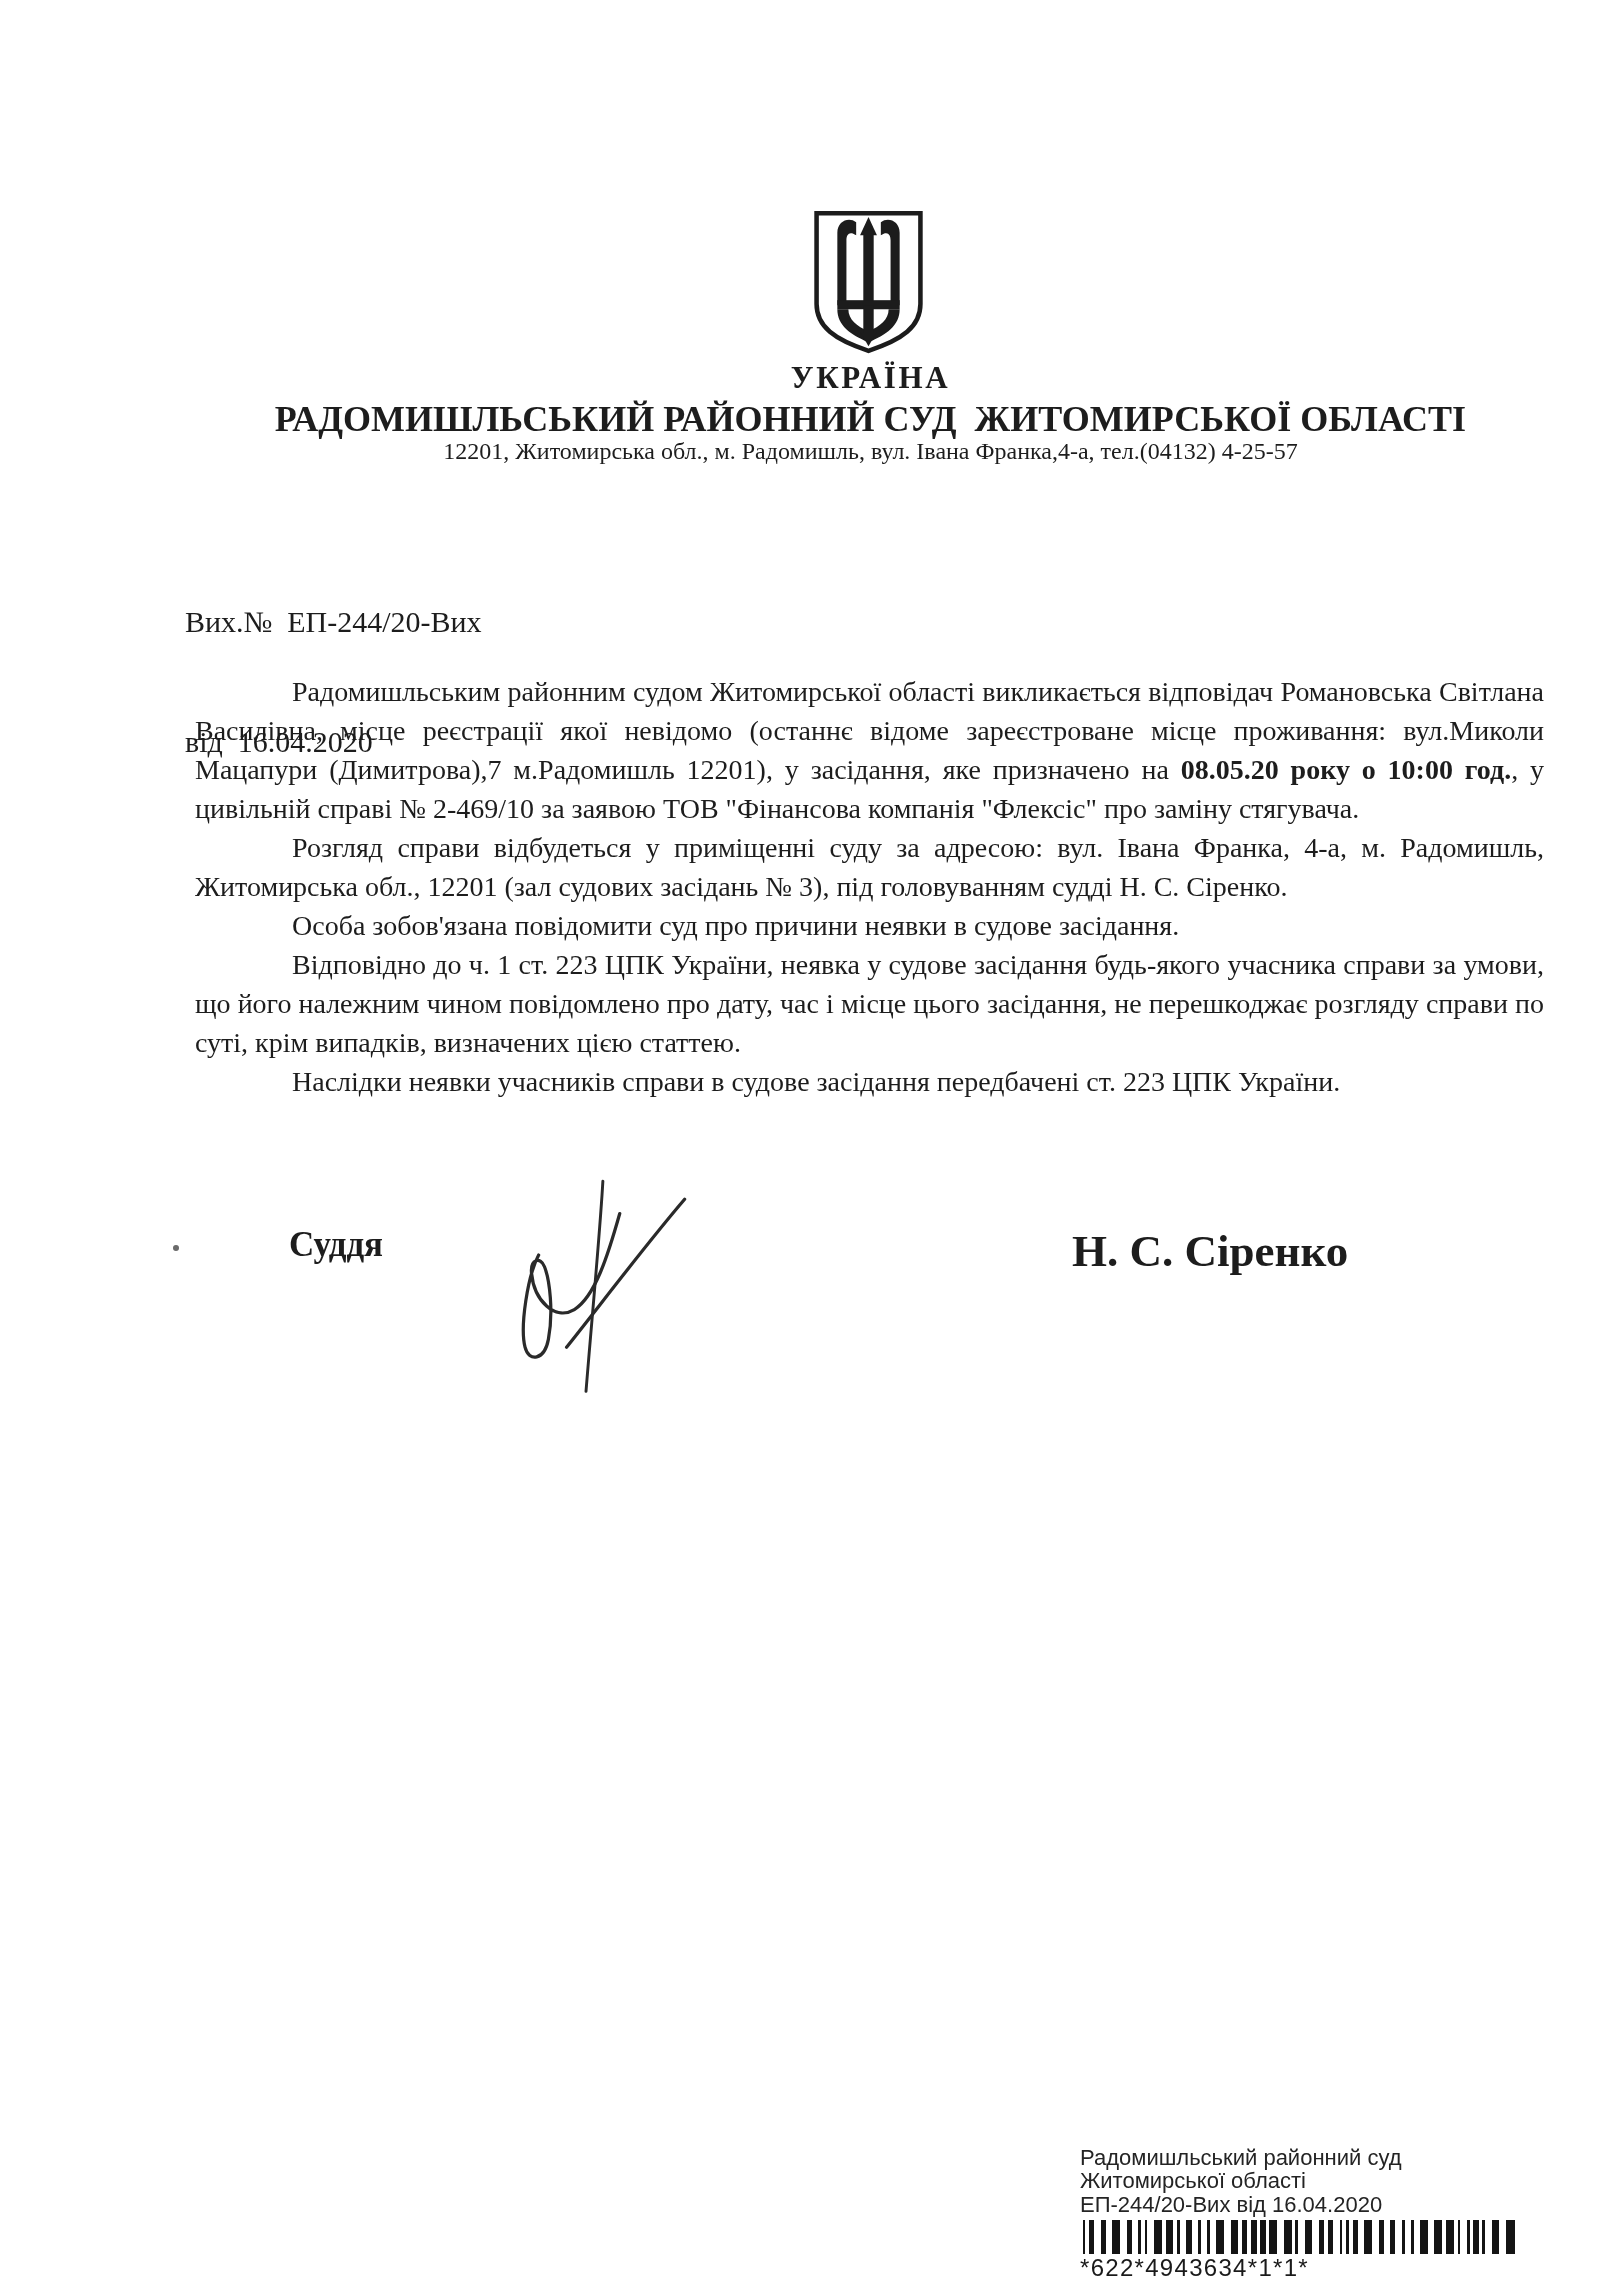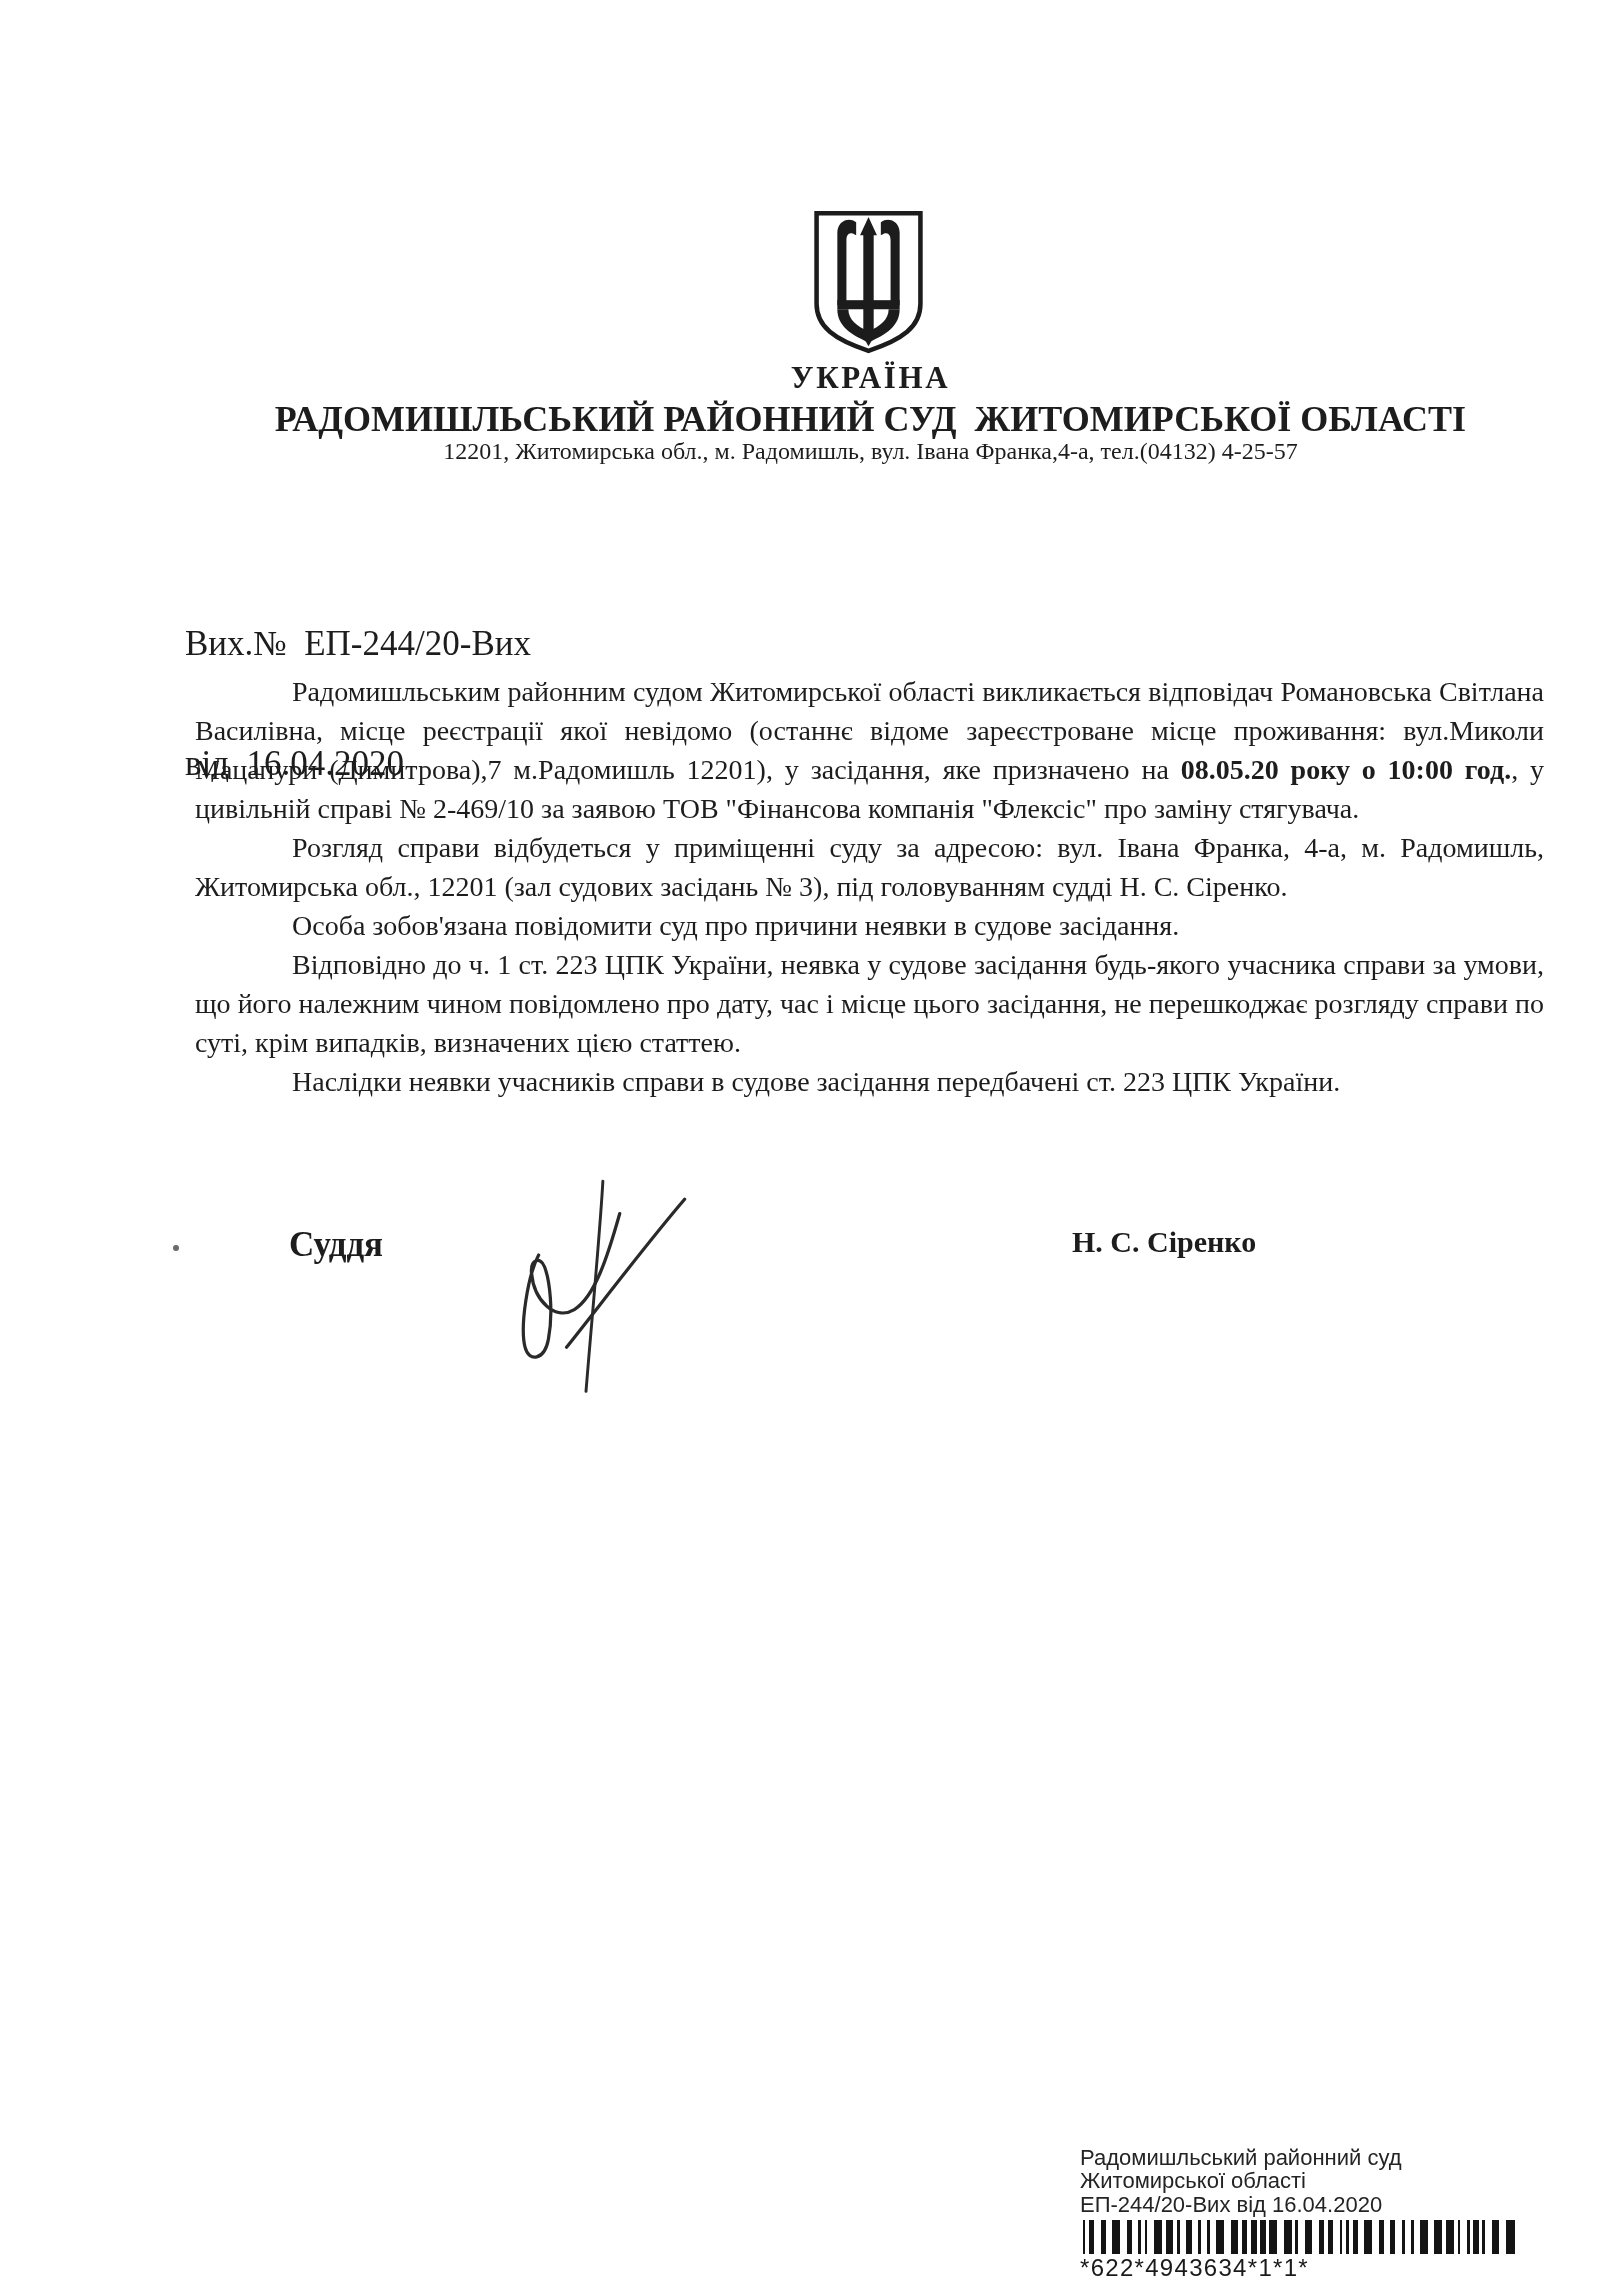--- a/index.html
+++ b/index.html
@@ -11,30 +11,30 @@
     color:#1d1d1d;
     overflow:hidden;
   }
   .abs{position:absolute;}
   
   .head-col{left:195px;width:1351px;text-align:center;}
   .country{top:360px;font-size:31px;font-weight:bold;letter-spacing:2.6px;}
   .court-name{top:398px;font-size:36px;font-weight:bold;white-space:pre;}
   .address{top:438px;font-size:24px;white-space:pre;}
   .emblem{left:810px;top:208px;width:117px;height:148px;}
-  .ref-block{left:185px;top:544px;font-size:35px;line-height:40px;white-space:pre;}
+  .ref-block{left:185px;top:522px;font-size:30px;line-height:40px;white-space:pre;}
   .body-text{
     left:195px;top:672px;width:1349px;
     font-size:28px;line-height:39px;
     text-align:justify;
   }
   .body-text p{margin:0;text-indent:97px;}
   .b{font-weight:bold;}
   .sig-label{left:289px;top:1225px;font-size:35px;font-weight:bold;}
-  .sig-name{left:1072px;top:1225px;font-size:30px;font-weight:bold;}
+  .sig-name{left:1072px;top:1225px;font-size:45px;font-weight:bold;}
   .sig-svg{left:490px;top:1177px;width:253px;height:221px;}
   .stray-dot{left:173px;top:1245px;width:5.8px;height:5.8px;border-radius:50%;background:#6b6b6b;}
   .stamp{
     left:1080px;top:2146px;width:453px;
     font-family:"Liberation Sans","DejaVu Sans",sans-serif;
     font-size:22px;line-height:23.4px;color:#242424;
   }
   .barcode{
     display:flex;align-items:stretch;overflow:hidden;
     width:448px;height:34px;margin:3.9px auto 0;

